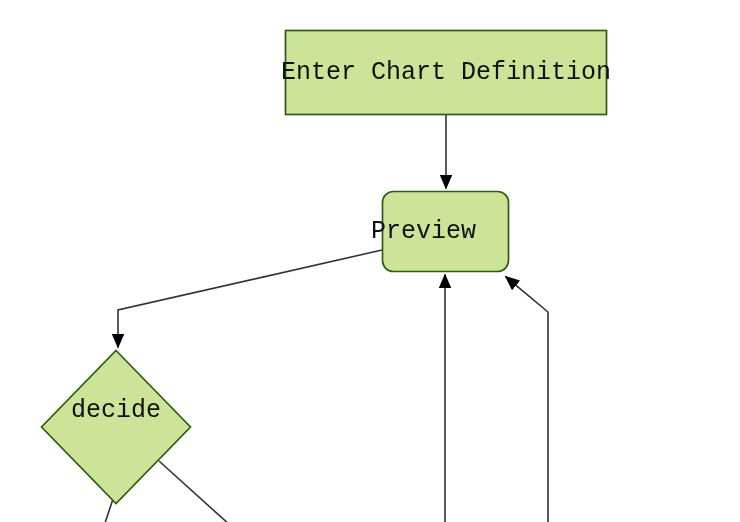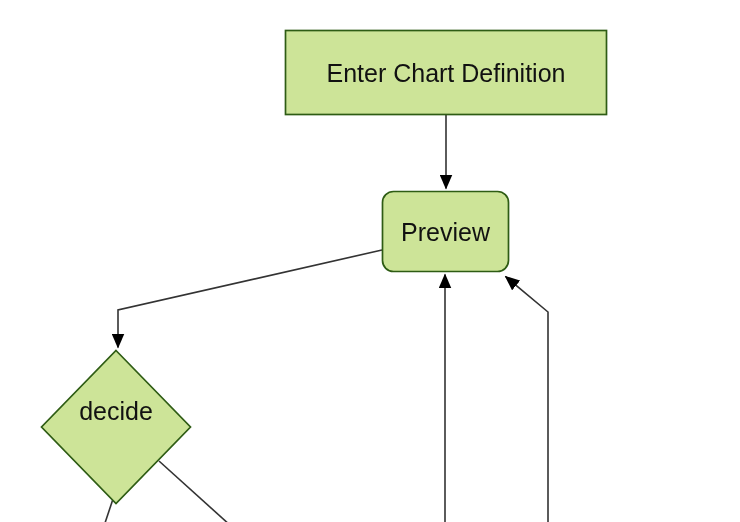--- a/index.html
+++ b/index.html
@@ -2,21 +2,21 @@
 <html><head>
 <meta charset="utf-8">
 <style>
   html, body { margin: 0; padding: 0; background: #ffffff; }
   .canvas {
     position: relative;
     width: 740px;
     height: 522px;
     background: #ffffff;
     overflow: hidden;
-    font-family: Liberation Sans, sans-serif;
+    font-family: Liberation Mono, monospace;
   }
   .edges { position: absolute; left: 0; top: 0; width: 740px; height: 522px; }
   .edge-path {
     fill: none;
     stroke: #333333;
     stroke-width: 1.6;
   }
   .node-rect {
     fill: #cde498;
     stroke: #2e5c14;
@@ -53,17 +53,17 @@
     <path class="edge-path" d="M114,496 L104,526"></path>
     <path class="edge-path" d="M159,461 L231,526"></path>
 
     <rect class="node-rect" x="285.5" y="30.5" width="321" height="84"></rect>
     <rect class="node-rect" x="382.5" y="191.5" width="126" height="80" rx="11" ry="11"></rect>
     <polygon class="node-rect" points="116,350.5 190.5,427 116,503.5 41.5,427"></polygon>
   </svg>
 
   <div class="node-label" style="left:285px; top:30px; width:322px; height:85px;">Enter Chart Definition</div>
 
-  <div class="node-label" style="left:382px; top:191px; width:127px; height:81px;">Preview</div>
+  <div class="node-label" style="left:360px; top:191px; width:127px; height:81px;">Preview</div>
 
   <div class="node-label" style="left:41px; top:334px; width:150px; height:154px;">decide</div>
 
 </div>
 
 </body></html>

